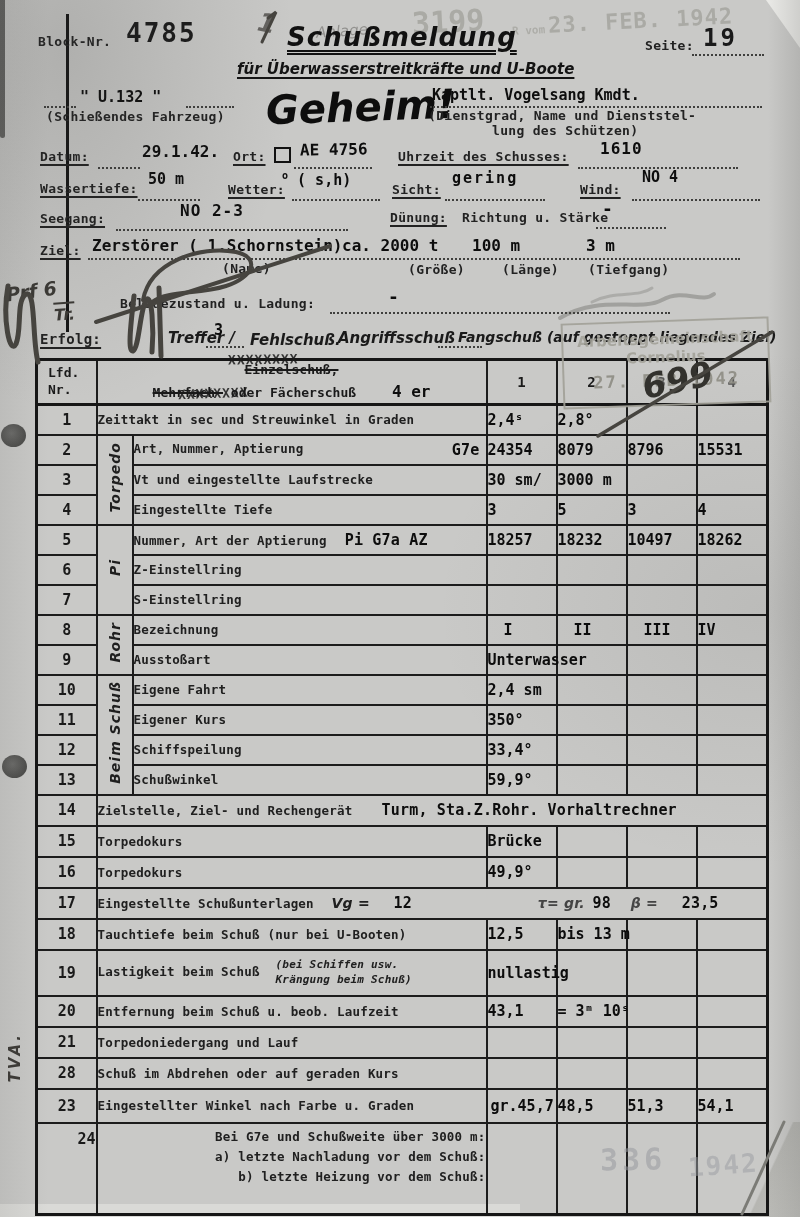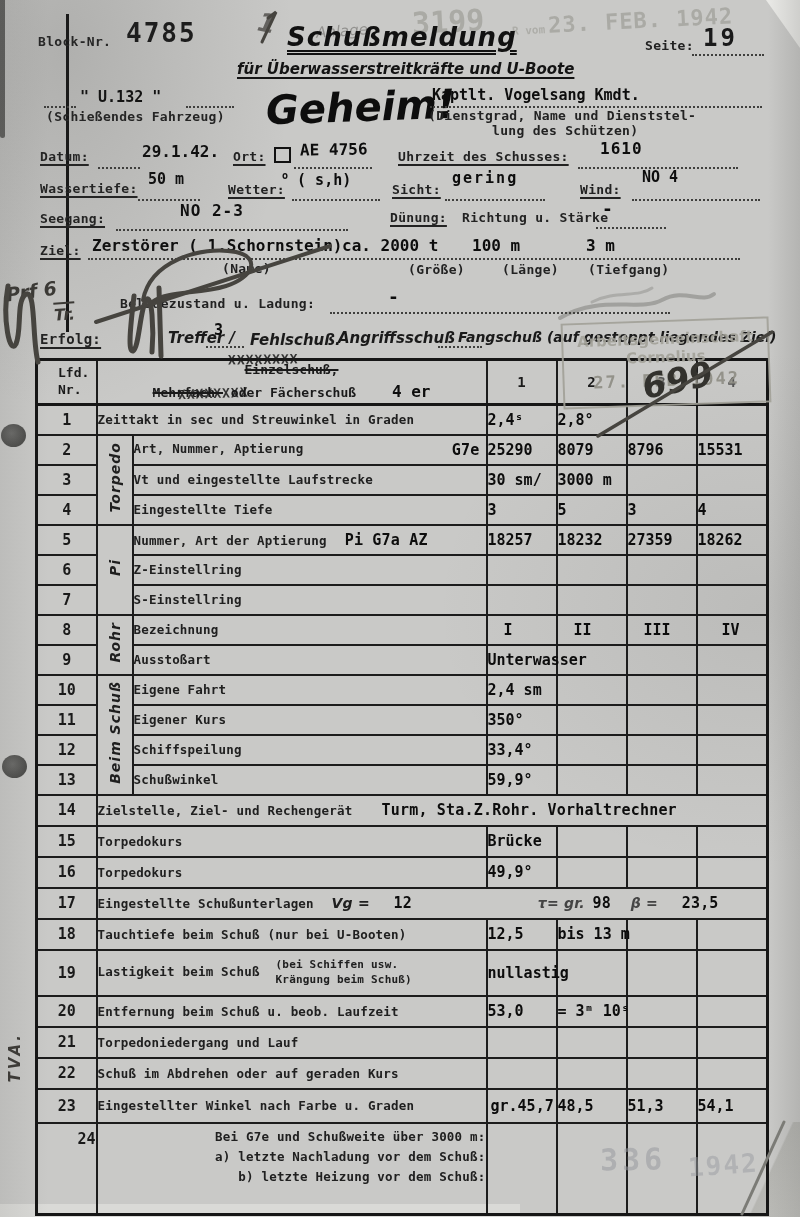--- a/index.html
+++ b/index.html
@@ -27,21 +27,21 @@
   td.g{text-align:center;}
   td.l{padding-left:8px;font-weight:700;font-size:12.5px;letter-spacing:.2px;color:#202020;}
   td.v{padding-left:7px;font-weight:700;font-size:15px;color:#0c0c0c;white-space:nowrap;}
   tr.h40{height:40px;} tr.h30{height:30px;} tr.h31{height:31px;} tr.h46{height:46px;} tr.h34{height:34px;} tr.h92{height:92px;vertical-align:top;}
   tr.h92 td{vertical-align:top;text-align:right;}
   .strike{text-decoration:line-through;text-decoration-thickness:2px;}
   .hdrmain{text-align:center;font-weight:700;font-size:13px;line-height:1.45;}
   .hw{font-family:"DejaVu Sans",sans-serif;font-style:italic;color:#3b3935;}
   .hole{position:absolute;width:25px;height:23px;border-radius:50%;
     background:radial-gradient(circle at 42% 40%, #6b6b69, #4d4d4b 70%, #565654);}
-  .note2{display:inline-block;font-size:11px;line-height:1.3;vertical-align:middle;font-weight:700;}
+  .note2{display:inline-block;font-size:11px;line-height:1.3;vertical-align:middle;font-weight:700;font-style:italic;}
   sup{font-size:10px;}
 </style>
 </head>
 <body>
 
 <div class="page">
 
   <div class="abs" style="left:0;top:0;width:5px;height:138px;background:#3f3f3d;opacity:.75;border-radius:0 0 4px 4px;"></div>
   <div class="abs" style="right:0;top:0;width:34px;height:48px;background:#e9e9e6;clip-path:polygon(100% 0,0 0,100% 100%);"></div>
   <div class="hole" style="left:1px;top:424px;"></div>
@@ -154,21 +154,21 @@
           <col style="width:60px">
           <col style="width:36px">
           <col style="width:354px">
           <col style="width:70px">
           <col style="width:70px">
           <col style="width:70px">
           <col style="width:71px">
         </colgroup>
       <tbody>
           <tr class="h40">
-        <td class="n" style="font-size:13px;line-height:1.3;text-align:left;padding-left:20px;border-bottom:3px solid #161616;">
+        <td class="n" style="font-size:13px;line-height:1.3;text-align:left;padding-left:10px;border-bottom:3px solid #161616;">
           <span>Lfd.</span><br>
           <span>Nr.</span>
         </td>
         <td class="hdrmain" colspan="2" style="border-bottom:3px solid #161616;">
           <span class="strike">Einzelschuß,</span><br>
           <span class="strike">Mehrfach-</span><span> oder Fächerschuß</span>
           <span class="typed" style="margin-left:28px;font-size:16px;">4 er</span>
         </td>
         <td class="n" style="font-size:14px;border-bottom:3px solid #161616;">1</td>
         <td class="n" style="font-size:14px;border-bottom:3px solid #161616;">2</td>
@@ -180,21 +180,21 @@
         <td class="l" colspan="2"><span>Zeittakt in sec und Streuwinkel in Graden</span></td>
         <td class="v">2,4ˢ</td>
         <td class="v">2,8°</td>
         <td class="v"></td>
         <td class="v"></td>
       </tr>
       <tr class="h30">
         <td class="n">2</td>
         <td class="g" rowspan="3"><span class="vert">Torpedo</span></td>
         <td class="l"><span>Art, Nummer, Aptierung</span><span class="typed" style="float:right;margin-right:6px;">G7e</span></td>
-        <td class="v">25290</td>
+        <td class="v">24354</td>
         <td class="v">8079</td>
         <td class="v">8796</td>
         <td class="v">15531</td>
       </tr>
       <tr class="h30">
         <td class="n">3</td>
         <td class="l"><span>Vt und eingestellte Laufstrecke</span></td>
         <td class="v">30 sm/</td>
         <td class="v">3000 m</td>
         <td class="v"></td>
@@ -207,21 +207,21 @@
         <td class="v">5</td>
         <td class="v">3</td>
         <td class="v">4</td>
       </tr>
       <tr class="h30">
         <td class="n">5</td>
         <td class="g" rowspan="3"><span class="vert">Pi</span></td>
         <td class="l"><span>Nummer, Art der Aptierung</span><span class="typed" style="margin-left:18px;">Pi G7a AZ</span></td>
         <td class="v">18257</td>
         <td class="v">18232</td>
-        <td class="v">27359</td>
+        <td class="v">10497</td>
         <td class="v">18262</td>
       </tr>
       <tr class="h30">
         <td class="n">6</td>
         <td class="l"><span>Z-Einstellring</span></td>
         <td class="v"></td>
         <td class="v"></td>
         <td class="v"></td>
         <td class="v"></td>
       </tr>
@@ -233,21 +233,21 @@
         <td class="v"></td>
         <td class="v"></td>
       </tr>
       <tr class="h30">
         <td class="n">8</td>
         <td class="g" rowspan="2"><span class="vert">Rohr</span></td>
         <td class="l"><span>Bezeichnung</span></td>
         <td class="v" style="padding-left:16px;">I</td>
         <td class="v" style="padding-left:16px;">II</td>
         <td class="v" style="padding-left:16px;">III</td>
-        <td class="v" style="padding-left:24px;">IV</td>
+        <td class="v" style="padding-left:0;">IV</td>
       </tr>
       <tr class="h30">
         <td class="n">9</td>
         <td class="l"><span>Ausstoßart</span></td>
         <td class="v">Unterwasser</td>
         <td class="v"></td>
         <td class="v"></td>
         <td class="v"></td>
       </tr>
       <tr class="h30">
@@ -330,35 +330,35 @@
           <span class="note2" style="margin-left:8px;"><span>(bei Schiffen usw.</span><br><span>Krängung beim Schuß)</span></span>
         </td>
         <td class="v">nullastig</td>
         <td class="v"></td>
         <td class="v"></td>
         <td class="v"></td>
       </tr>
       <tr class="h31">
         <td class="n">20</td>
         <td class="l" colspan="2"><span>Entfernung beim Schuß u. beob. Laufzeit</span></td>
-        <td class="v">53,0</td>
+        <td class="v">43,1</td>
         <td class="v">= 3ᵐ 10ˢ</td>
         <td class="v"></td>
         <td class="v"></td>
       </tr>
       <tr class="h31">
         <td class="n">21</td>
         <td class="l" colspan="2"><span>Torpedoniedergang und Lauf</span></td>
         <td class="v"></td>
         <td class="v"></td>
         <td class="v"></td>
         <td class="v"></td>
       </tr>
       <tr class="h31">
-        <td class="n">22</td>
+        <td class="n">28</td>
         <td class="l" colspan="2"><span>Schuß im Abdrehen oder auf geraden Kurs</span></td>
         <td class="v"></td>
         <td class="v"></td>
         <td class="v"></td>
         <td class="v"></td>
       </tr>
       <tr class="h34">
         <td class="n">23</td>
         <td class="l" colspan="2"><span>Eingestellter Winkel nach Farbe u. Graden</span></td>
         <td class="v" style="padding-left:3px;">gr.45,7</td>

